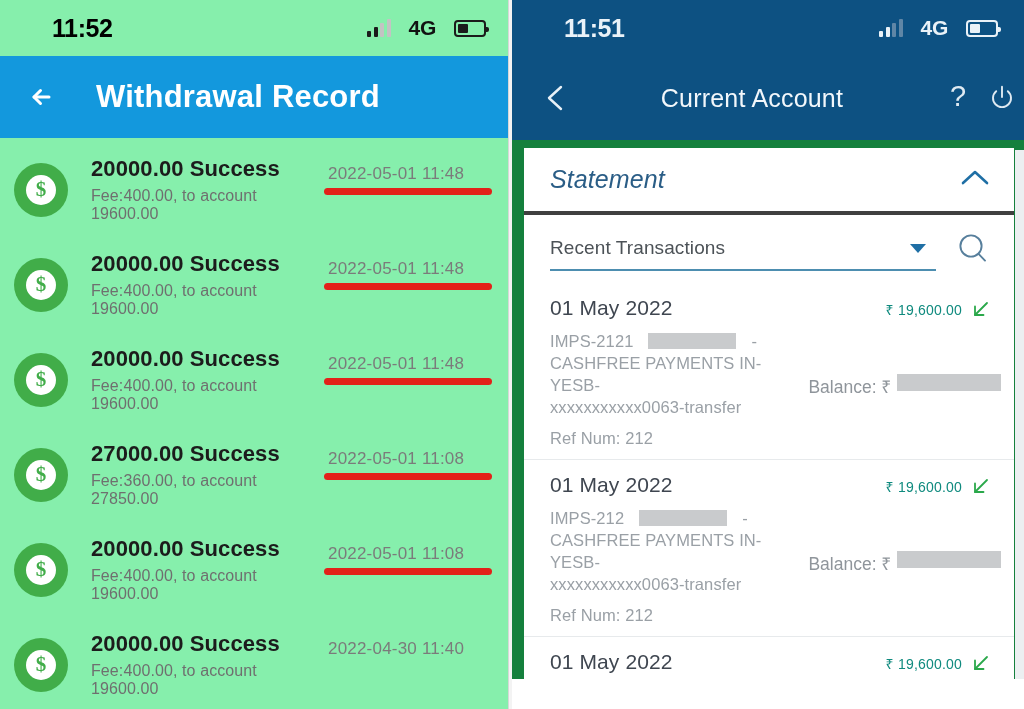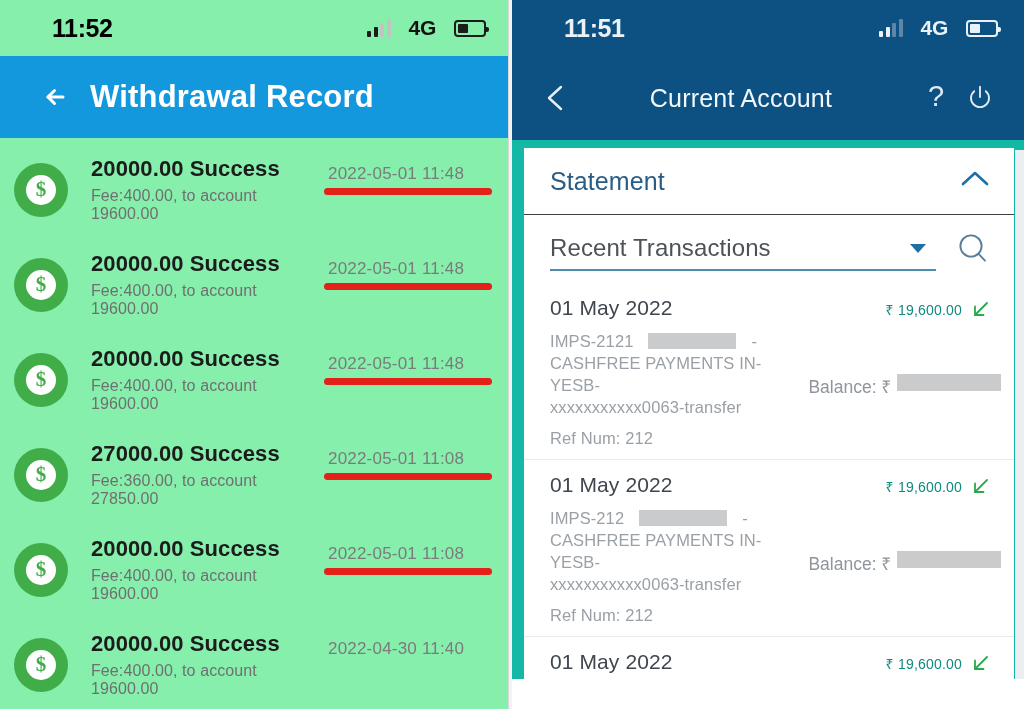--- a/index.html
+++ b/index.html
@@ -97,22 +97,22 @@
   }
   .battery.light { border-color: #eaf2f8; }
   .battery.light::after { background: #eaf2f8; }
   .battery.light .lvl { background: #eaf2f8; }
 
   .appbar-left {
     height: 82px;
     background: #1398dd;
     display: flex;
     align-items: center;
-    padding-left: 36px;
-    gap: 14px;
+    padding-left: 22px;
+    gap: 34px;
   }
   .back-arrow {
     width: 40px;
     height: 40px;
     position: relative;
     flex: 0 0 auto;
   }
   .back-arrow svg { display: block; }
   .appbar-left .title {
     color: #ffffff;
@@ -203,36 +203,36 @@
     height: 709px;
     background: #f3f3f3;
     border-left: 1px solid #d7d7d7;
   }
 
   
   .panel-right {
     position: relative;
     width: 512px;
     height: 679px;
-    background: #14b8a6;
+    background: #15803d;
     overflow: hidden;
   }
   .right-top {
     background: #0d5182;
     padding-bottom: 0;
   }
   .statusbar.dark .clock { color: #eaf2f8; }
   .statusbar.dark .net-label { color: #eaf2f8; }
 
   .appbar-right {
     height: 84px;
     background: #0d5182;
     display: flex;
     align-items: center;
-    padding: 0 22px 0 28px;
+    padding: 0 0 0 28px;
   }
   .chev-back {
     width: 34px;
     height: 34px;
     flex: 0 0 auto;
   }
   .appbar-right .title {
     flex: 1 1 auto;
     text-align: center;
     color: #f2f7fb;
@@ -262,21 +262,22 @@
     background: #ffffff;
     height: 100%;
     overflow: hidden;
   }
   .stmt-head {
     height: 67px;
     display: flex;
     align-items: center;
     justify-content: space-between;
     padding: 0 22px 0 26px;
-    border-bottom: 1px solid #404040;
+    border-bottom: 4px solid #404040;
+    font-style: italic;
   }
   .stmt-head .label {
     font-size: 25px;
     color: #2a5d86;
     letter-spacing: 0.1px;
   }
   .filter-row {
     height: 68px;
     display: flex;
     align-items: center;
@@ -287,21 +288,21 @@
     flex: 1 1 auto;
     position: relative;
     border-bottom: 2px solid #4d8eb0;
     height: 44px;
     display: flex;
     align-items: center;
     justify-content: space-between;
     padding-right: 10px;
   }
   .dd .val {
-    font-size: 24px;
+    font-size: 19px;
     color: #4c5257;
     letter-spacing: 0.1px;
   }
   .caret {
     width: 0; height: 0;
     border-left: 8px solid transparent;
     border-right: 8px solid transparent;
     border-top: 9px solid #1f6fa5;
   }
   .search-btn {

